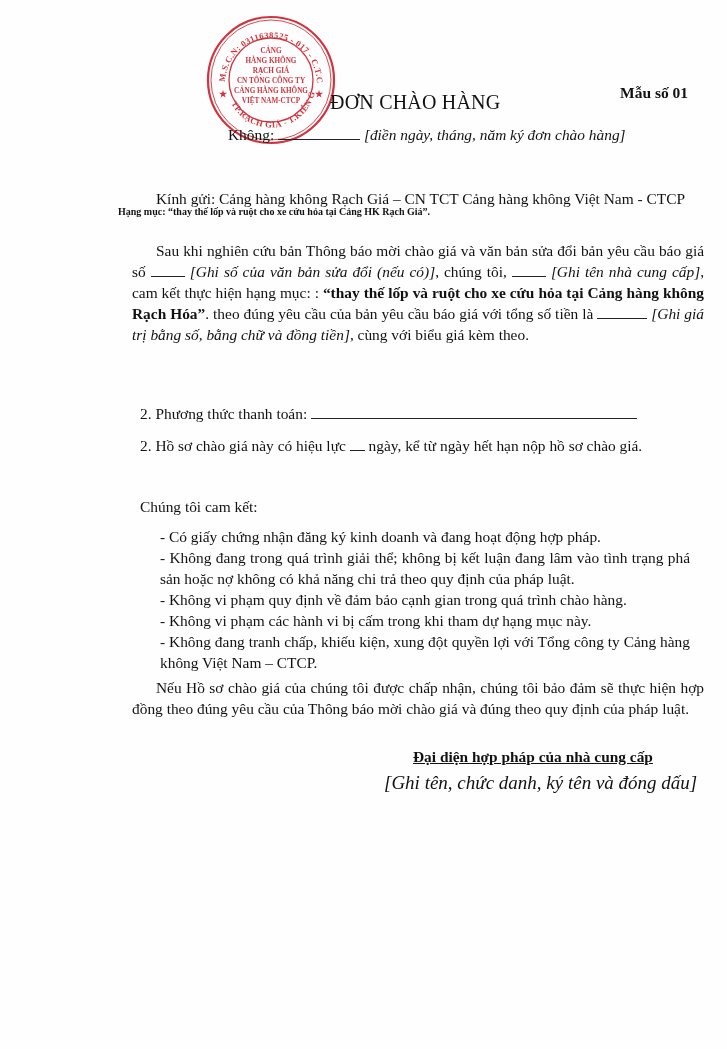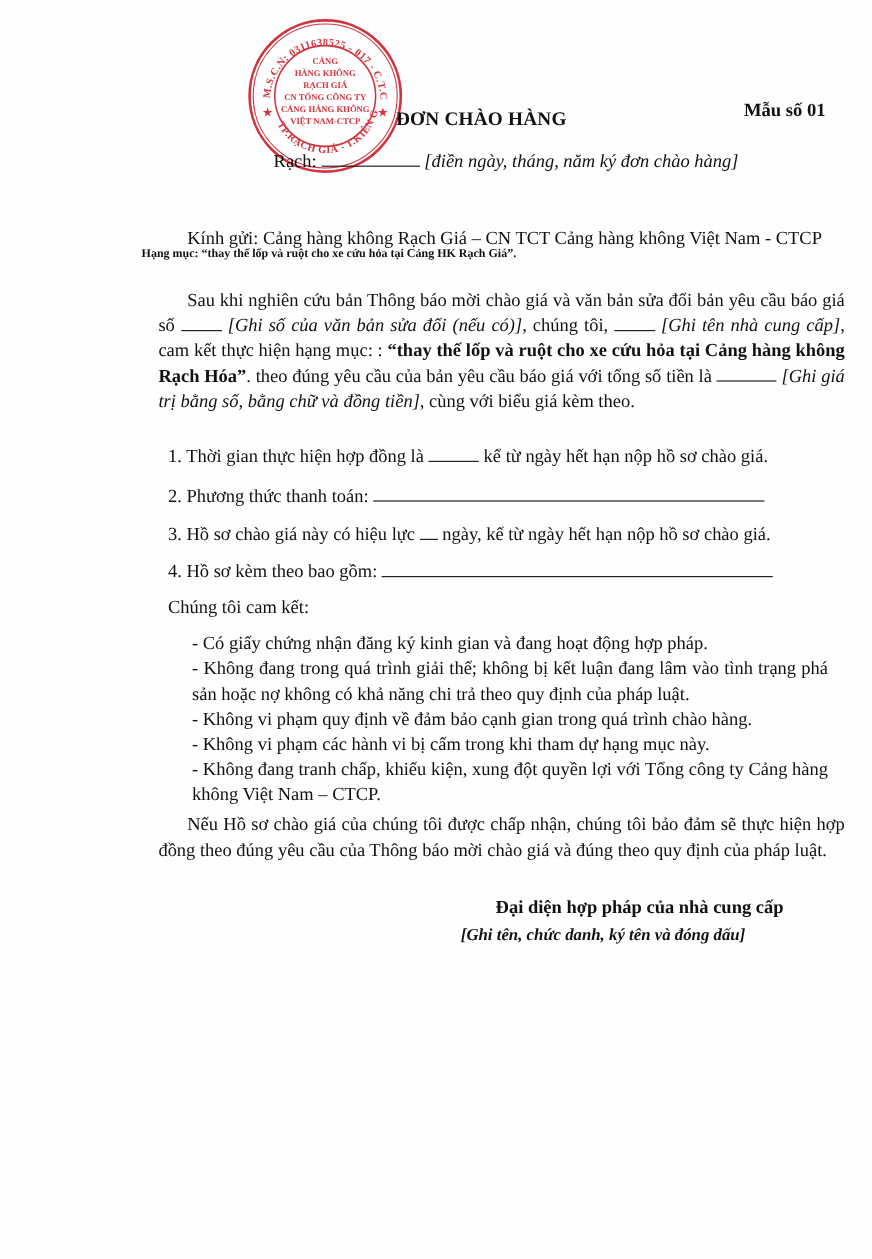--- a/index.html
+++ b/index.html
@@ -3,31 +3,31 @@
 <meta charset="utf-8">
 <style>
   html, body { margin: 0; padding: 0; background: #ffffff; }
   body { width: 727px; height: 1049px; position: relative; overflow: hidden;
          font-family: "Liberation Serif", "DejaVu Serif", serif; color: #111; }
   .page { position: absolute; left: 0; top: 0; width: 727px; height: 1049px; background: #fefefe; }
   .abs { position: absolute; white-space: nowrap; }
   .b { font-weight: bold; }
   .i { font-style: italic; }
   .form-no { left: 620px; top: 68px; font-size: 15.5px; font-weight: bold; margin-top: 16px; }
-  .title { left: 330px; top: 91px; font-size: 16px; font-weight: bold; letter-spacing: 0.2px; }
+  .title { left: 330px; top: 91px; font-size: 20px; font-weight: normal; letter-spacing: 0.2px; }
   .date-line { left: 228px; top: 126px; font-size: 15.4px; }
   .blank { display: inline-block; border-bottom: 1px solid #222; height: 12px; vertical-align: baseline; }
   .item-line { left: 118px; top: 158px; font-size: 10px; font-weight: bold; margin-top: 48px; }
   .para { position: absolute; left: 132px; width: 572px; font-size: 15.4px; line-height: 21px; text-align: justify; }
   .ind { text-indent: 24px; }
   .num { position: absolute; left: 140px; font-size: 15.4px; white-space: nowrap; }
   .bullets { position: absolute; left: 160px; width: 530px; font-size: 15.4px; line-height: 21px; text-align: justify; }
   .bullets div { margin: 0; }
-  .sig-title { left: 413px; top: 748px; font-size: 15.4px; font-weight: bold; }
-  .sig-note { left: 384px; top: 772px; font-size: 14px; font-style: italic; font-weight: bold; }
+  .sig-title { left: 413px; top: 748px; font-size: 15.4px; font-weight: bold; text-decoration: underline; }
+  .sig-note { left: 384px; top: 772px; font-size: 19px; font-style: italic; }
   .stamp { position: absolute; left: 205px; top: 14px; width: 132px; height: 132px; }
 </style>
 </head>
 <body>
 
 <div class="page">
 
   <svg class="stamp" viewBox="0 0 132 132">
     <defs>
       <path id="ringTop" d="M 20 70 A 46 46 0 0 1 112 70"></path>
@@ -53,55 +53,48 @@
       <text x="66" y="69" font-size="7.2" text-anchor="middle">CN TỔNG CÔNG TY</text>
       <text x="66" y="79" font-size="7.2" text-anchor="middle">CẢNG HÀNG KHÔNG</text>
       <text x="66" y="89" font-size="7.2" text-anchor="middle">VIỆT NAM-CTCP</text>
     </g>
   </svg>
 
   <div class="abs form-no">Mẫu số 01</div>
   <div class="abs title">ĐƠN CHÀO HÀNG</div>
 
   <div class="abs date-line">
-    <span>Rạch:</span>
+    <span>Không:</span>
     <span class="blank" style="width:82px"></span>
     <span class="i">[điền ngày, tháng, năm ký đơn chào hàng]</span>
   </div>
 
   <div class="abs item-line">Hạng mục: “thay thế lốp và ruột cho xe cứu hỏa tại Cảng HK Rạch Giá”.</div>
 
   <div class="para ind" style="top:188px">Kính gửi: Cảng hàng không Rạch Giá – CN TCT Cảng hàng không Việt Nam - CTCP</div>
 
   <div class="para ind" style="top:240px">
     <span>Sau khi nghiên cứu bản Thông báo mời chào giá và văn bản sửa đổi bản yêu cầu báo giá số </span><span class="blank" style="width:34px"></span>
     <span class="i">[Ghi số của văn bản sửa đổi (nếu có)]</span><span>, chúng tôi, </span><span class="blank" style="width:34px"></span>
     <span class="i">[Ghi tên nhà cung cấp]</span><span>, cam kết thực hiện hạng mục: : </span><span class="b">“thay thế lốp và ruột cho xe cứu hỏa tại Cảng hàng không Rạch Hóa”</span><span>. theo đúng yêu cầu của bản yêu cầu báo giá với tổng số tiền là </span><span class="blank" style="width:50px"></span>
     <span class="i">[Ghi giá trị bằng số, bằng chữ và đồng tiền]</span><span>, cùng với biểu giá kèm theo.</span>
   </div>
 
-  <div class="num" style="top:372px">
-    <span>1. Thời gian thực hiện hợp đồng là </span><span class="blank" style="width:42px"></span>
-    <span> kể từ ngày hết hạn nộp hồ sơ chào giá.</span>
-  </div>
   <div class="num" style="top:405px">
     <span>2. Phương thức thanh toán: </span><span class="blank" style="width:326px"></span>
   </div>
   <div class="num" style="top:437px">
-    <span>3. Hồ sơ chào giá này có hiệu lực </span><span class="blank" style="width:15px"></span>
+    <span>2. Hồ sơ chào giá này có hiệu lực </span><span class="blank" style="width:15px"></span>
     <span> ngày, kể từ ngày hết hạn nộp hồ sơ chào giá.</span>
-  </div>
-  <div class="num" style="top:468px">
-    <span>4. Hồ sơ kèm theo bao gồm: </span><span class="blank" style="width:326px"></span>
   </div>
 
   <div class="num" style="top:498px">Chúng tôi cam kết:</div>
 
   <div class="bullets" style="top:526px">
-    <div>- Có giấy chứng nhận đăng ký kinh gian và đang hoạt động hợp pháp.</div>
+    <div>- Có giấy chứng nhận đăng ký kinh doanh và đang hoạt động hợp pháp.</div>
     <div>- Không đang trong quá trình giải thể; không bị kết luận đang lâm vào tình trạng phá sản hoặc nợ không có khả năng chi trả theo quy định của pháp luật.</div>
     <div>- Không vi phạm quy định về đảm bảo cạnh gian trong quá trình chào hàng.</div>
     <div>- Không vi phạm các hành vi bị cấm trong khi tham dự hạng mục này.</div>
     <div>- Không đang tranh chấp, khiếu kiện, xung đột quyền lợi với Tổng công ty Cảng hàng không Việt Nam – CTCP.</div>
   </div>
 
   <div class="para ind" style="top:677px">Nếu Hồ sơ chào giá của chúng tôi được chấp nhận, chúng tôi bảo đảm sẽ thực hiện hợp đồng theo đúng yêu cầu của Thông báo mời chào giá và đúng theo quy định của pháp luật.</div>
 
   <div class="abs sig-title">Đại diện hợp pháp của nhà cung cấp</div>
   <div class="abs sig-note">[Ghi tên, chức danh, ký tên và đóng dấu]</div>

